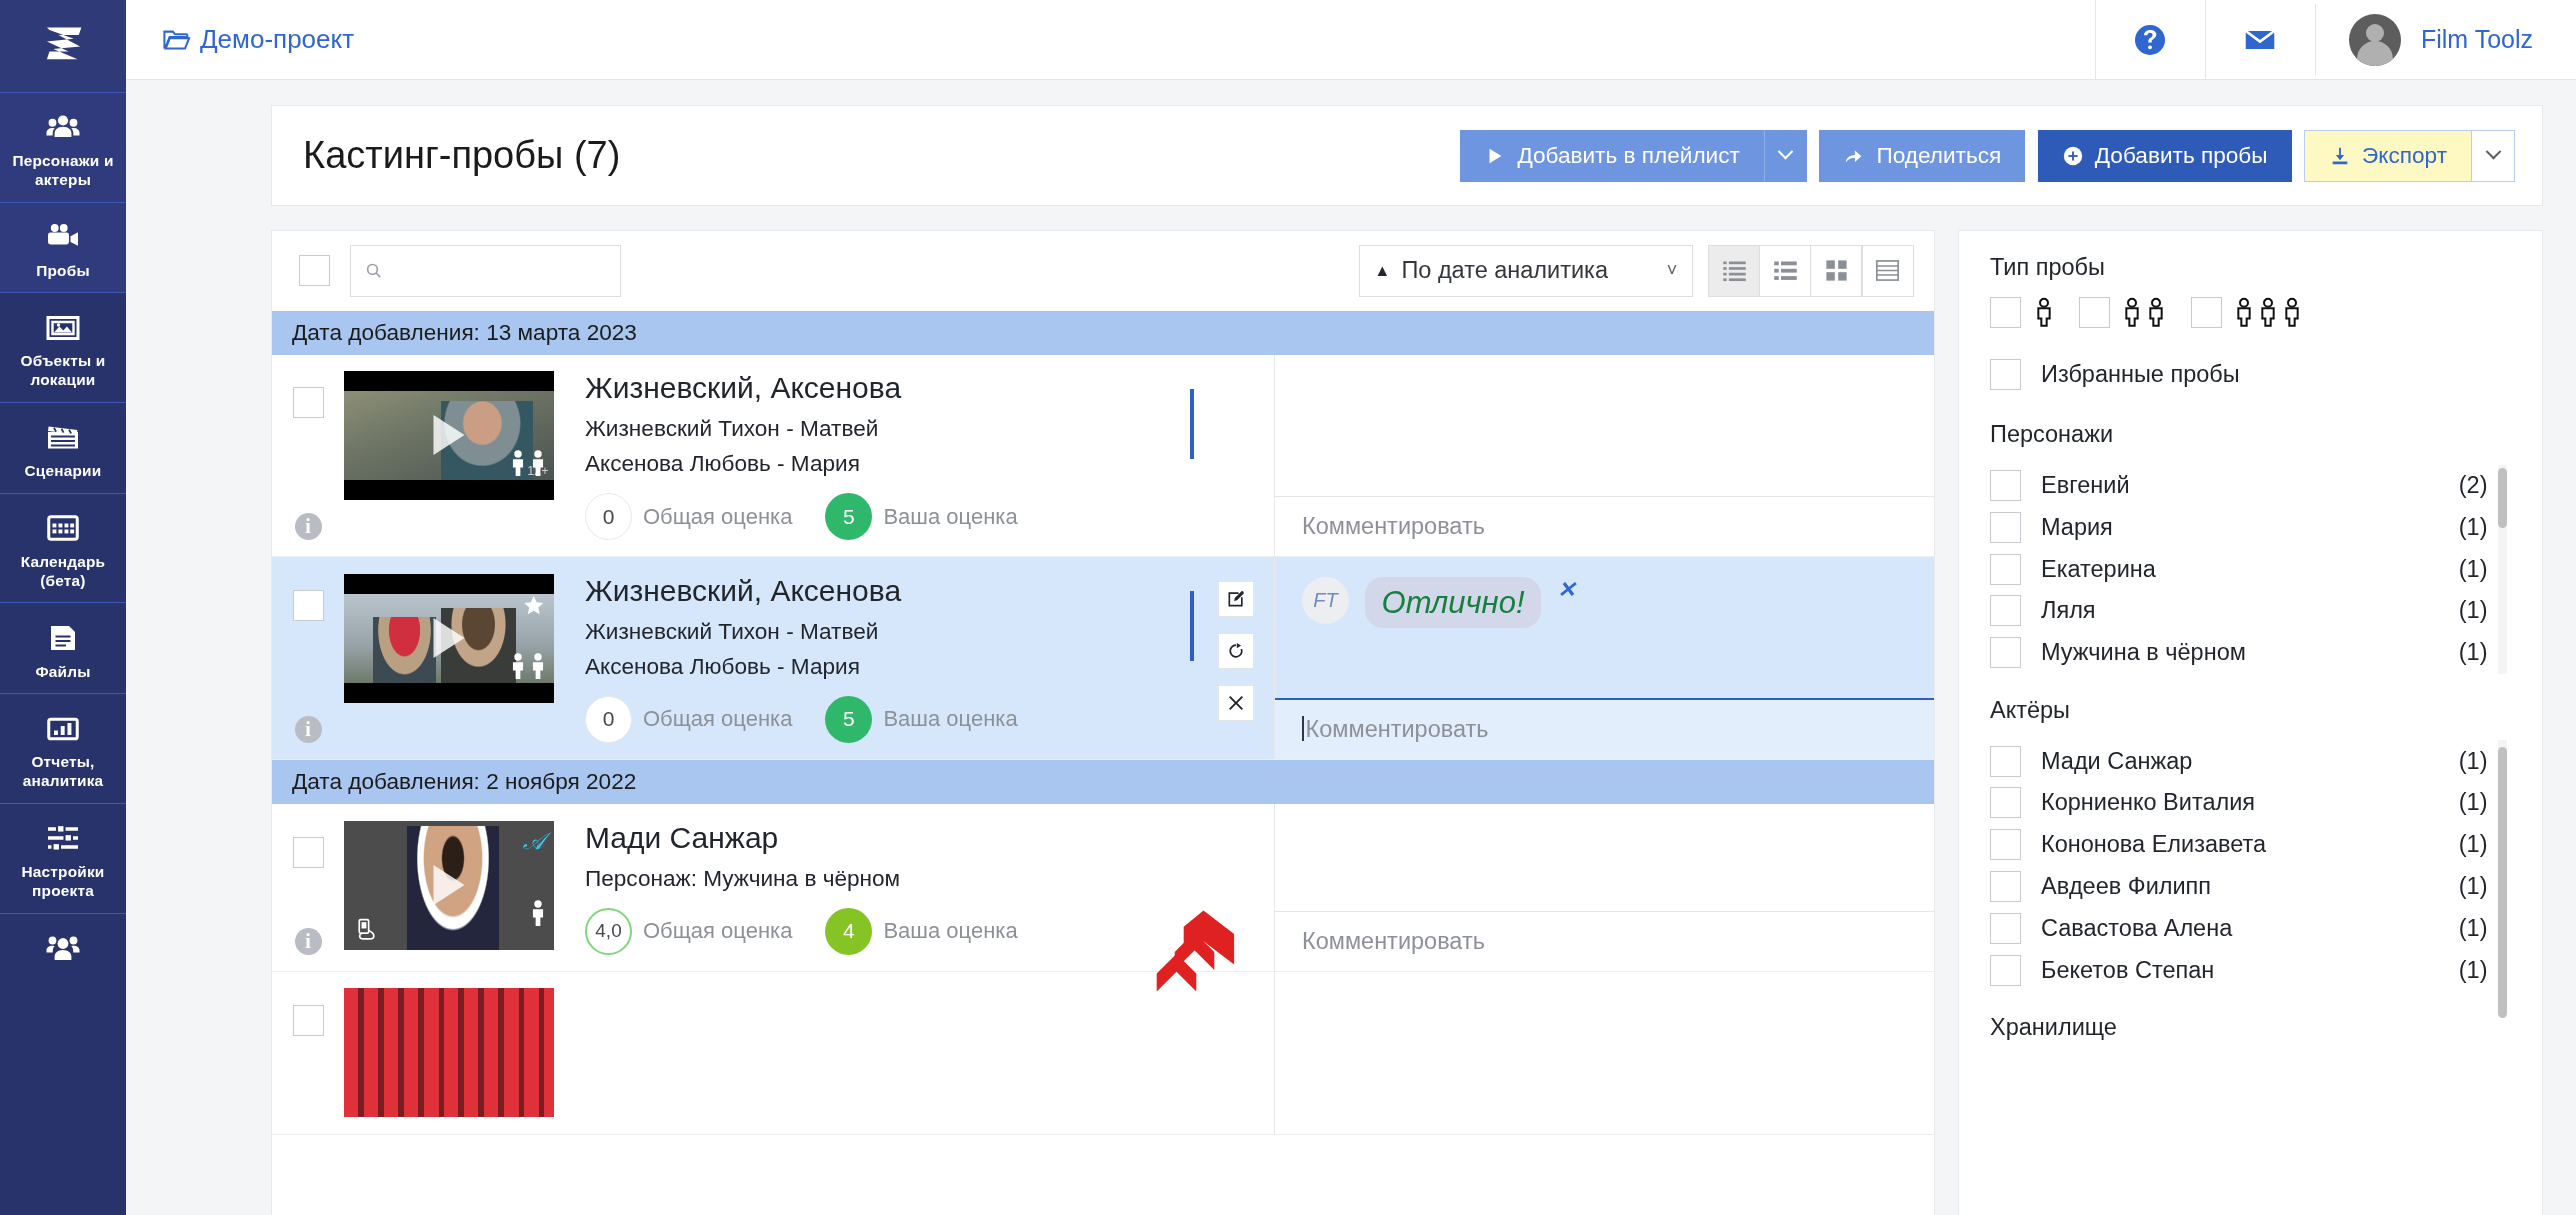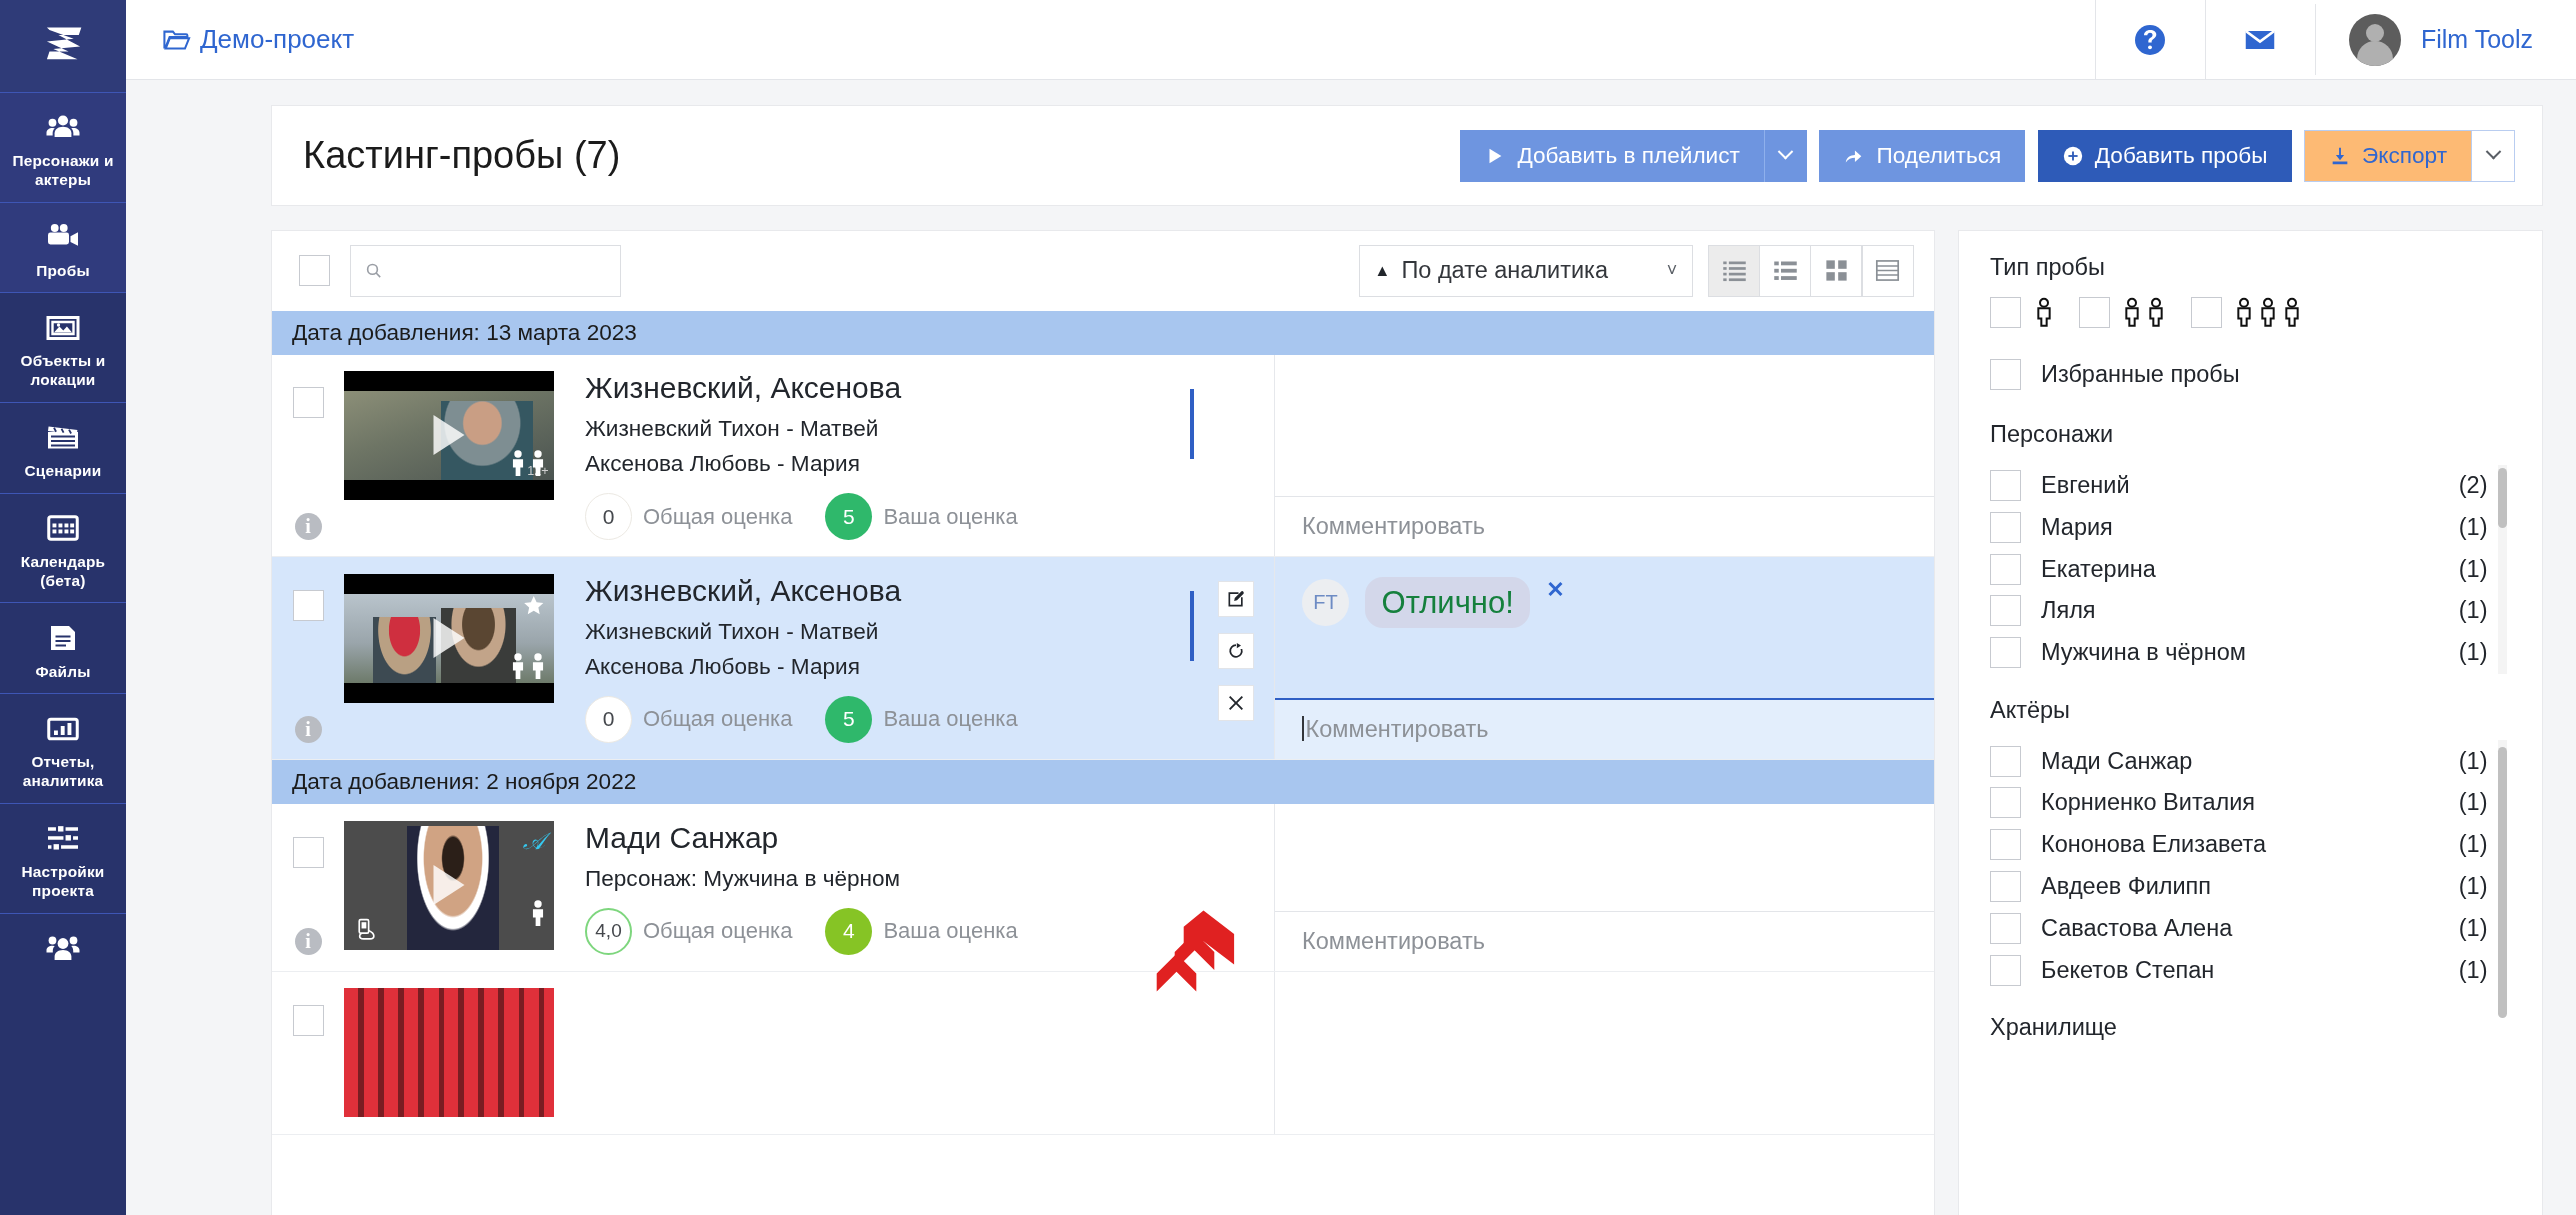--- a/index.html
+++ b/index.html
@@ -103,21 +103,21 @@
   .btn {
     height: 52px; display: inline-flex; align-items: center; gap: 11px;
     padding: 0 24px; font-size: 22.6px; cursor: pointer;
     border: none; white-space: nowrap;
   }
   .btn svg { width: 22px; height: 22px; }
   .btn-lt { background: #6e95e0; color: #ffffff; }
   .btn-lt svg { fill: #ffffff; }
   .btn-primary { background: #2e5bb8; color: #ffffff; }
   .btn-primary svg { fill: #ffffff; }
-  .btn-outline { background: #fdba74; color: #2f66d0; border: 0.9px solid #b9cdf0; }
+  .btn-outline { background: #fef9c3; color: #2f66d0; border: 0.9px solid #b9cdf0; }
   .btn-outline svg { fill: #2f66d0; }
   .split { display: inline-flex; }
   .split .caret {
     width: 43px; height: 52px; display: flex; align-items: center; justify-content: center;
     cursor: pointer;
   }
   .split .caret.lt { background: #6e95e0; border-left: 0.9px solid #8fb0ec; }
   .split .caret.ol { background: #ffffff; border: 0.9px solid #b9cdf0; border-left: none; }
   .caret i {
     display: block; width: 11px; height: 11px;
@@ -260,21 +260,21 @@
   }
   .rowtool svg { width: 20px; height: 20px; fill: #22262c; }
   .accent-bar {
     position: absolute; right: 80px; top: 34px; width: 4.5px; height: 70px;
     background: #2f5fc4;
   }
 
   .probe-right { flex: 1 1 auto; display: flex; flex-direction: column; position: relative; min-width: 0; }
   .comments-area { flex: 1 1 auto; padding: 20px 27px 0 27px; }
   .comment {
-    display: flex; align-items: center; gap: 16.3px;
+    display: flex; gap: 16.3px; font-style: italic;
   }
   .comment .ft-avatar {
     width: 47px; height: 47px; border-radius: 50%; background: #eceef1;
     display: flex; align-items: center; justify-content: center;
     color: #6d8bc4; font-size: 20px;
   }
   .comment .bubble-txt {
     background: #d3d7ea; border-radius: 18px; padding: 7.2px 16.3px;
     font-size: 31px; color: #15803d;
   }

